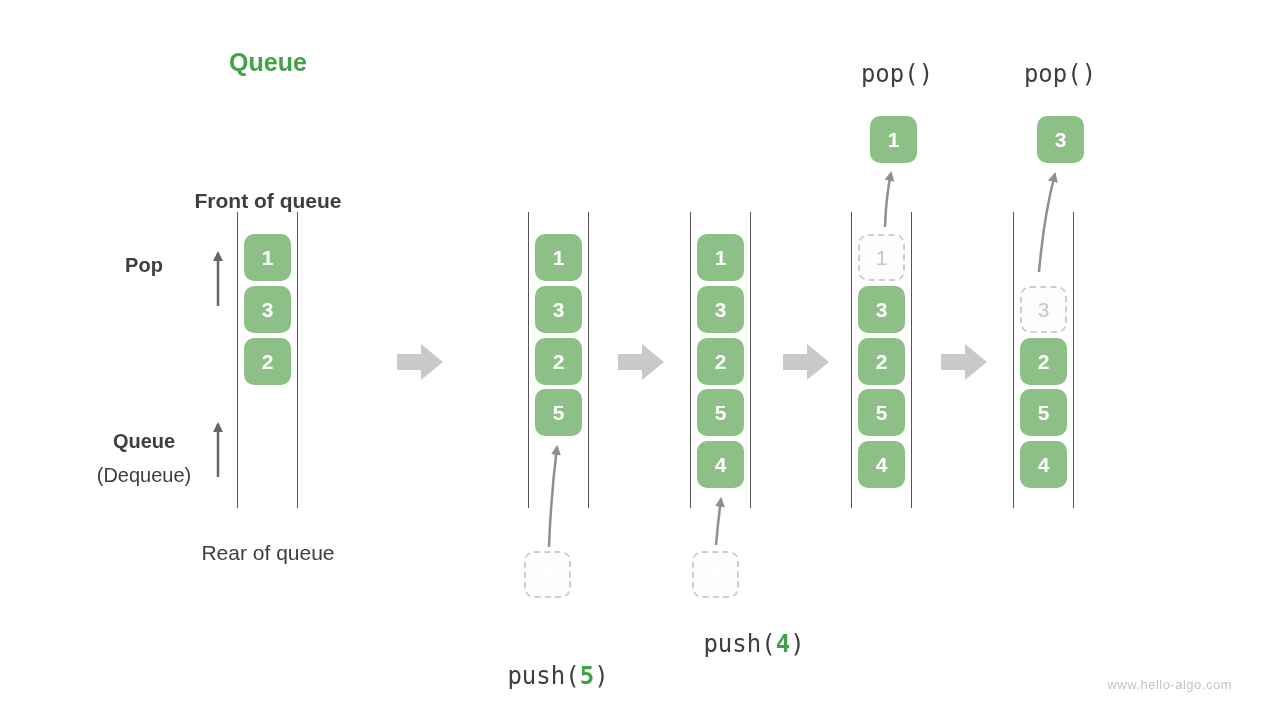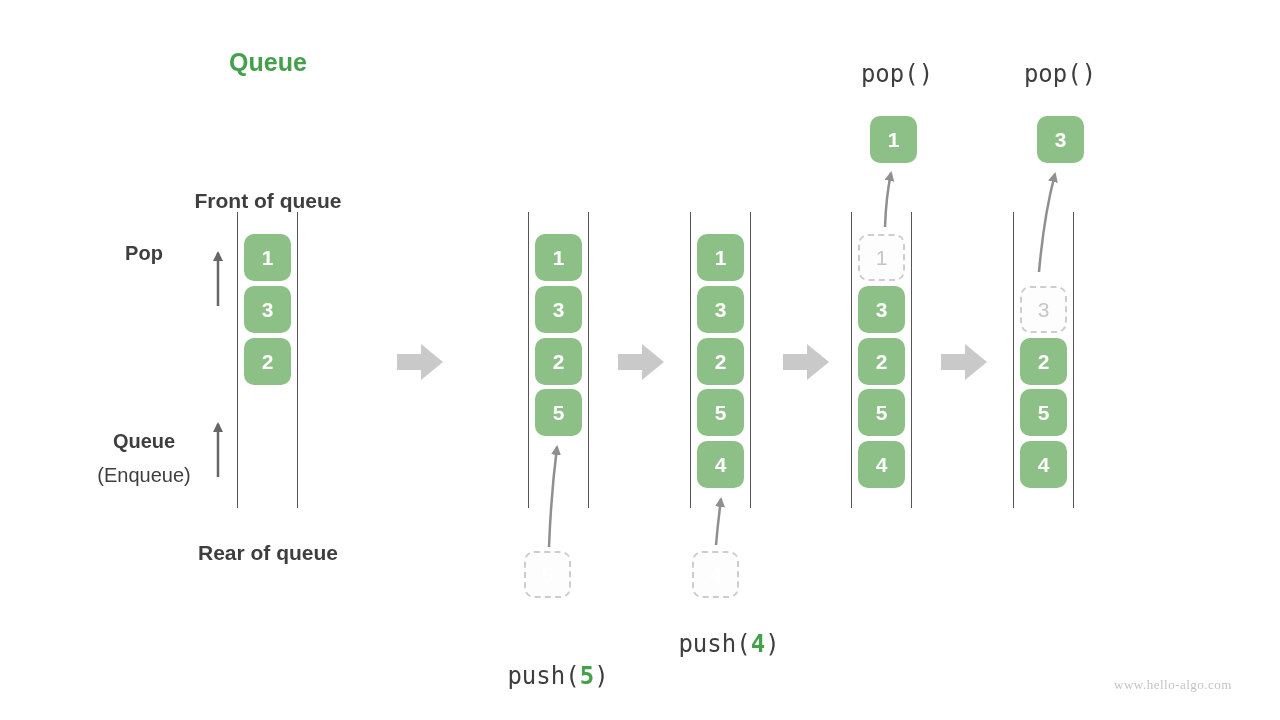--- a/index.html
+++ b/index.html
@@ -19,35 +19,35 @@
     position:relative;width:1280px;height:720px;background:#ffffff;
     font-family:"Liberation Sans",sans-serif;overflow:hidden;
   }
   .abs{position:absolute;}
   
   .title{left:160px;top:48px;width:216px;text-align:center;
     font-size:25px;font-weight:700;color:var(--accent-green);}
   .front-label{left:158px;top:158px;width:220px;text-align:center;
     font-size:21px;font-weight:700;color:var(--text-dark);margin-top:31px;}
   .rear-label{left:158px;top:541px;width:220px;text-align:center;
-    font-size:21px;font-weight:700;color:var(--text-dark);}
+    font-size:21px;font-weight:400;color:var(--text-dark);}
   .side-label{left:54px;width:180px;text-align:center;font-size:20px;
     color:var(--text-dark);line-height:34px;}
   .side-label .b{font-weight:700;}
-  .pop-side{top:236px;}
+  .pop-side{top:248px;}
   .push-side{top:424px;}
   .op-label{font-family:"DejaVu Sans Mono","Liberation Mono",monospace;
     font-size:24px;color:var(--text-dark);text-align:center;white-space:nowrap;}
   .pop4{left:842px;top:60px;width:110px;}
   .pop5{left:1005px;top:60px;width:110px;}
   .push2{left:478px;top:662px;width:160px;}
-  .push3{left:649px;top:630px;width:160px;}
+  .push3{left:674px;top:630px;width:160px;}
   .op-label .arg{color:var(--accent-green);font-weight:700;}
   .watermark{right:48px;top:677px;
-    font-family:Liberation Serif, serif;
+    font-family:Liberation Sans, sans-serif;
     font-size:13px;color:var(--watermark-gray);letter-spacing:.5px;}
   
   .rails{top:212px;width:61px;height:296px;box-sizing:border-box;
     border-left:1px solid var(--rail-gray);border-right:1px solid var(--rail-gray);}
   .c1{left:237px}.c2{left:528px}.c3{left:690px}.c4{left:851px}.c5{left:1013px}
   .box{position:absolute;left:6px;width:47px;height:47px;border-radius:10px;
     background:var(--box-green);color:#fff;font-size:21px;font-weight:600;
     display:flex;align-items:center;justify-content:center;}
   .s1{top:22px}.s2{top:74px}.s3{top:126px}.s4{top:177px}.s5{top:229px}
   .ghost{background:#fdfdfd;border:2px dashed var(--ghost-gray);
@@ -73,21 +73,21 @@
 
 <div class="canvas">
 
   <div class="abs title">Queue</div>
   <div class="abs front-label">Front of queue</div>
   <div class="abs side-label pop-side">
     <div class="b">Pop</div>
   </div>
   <div class="abs side-label push-side">
     <div class="b">Queue</div>
-    <div>(Enqueue)</div>
+    <div>(Dequeue)</div>
   </div>
   <div class="abs rear-label">Rear of queue</div>
 
   <div class="abs op-label pop4">pop()</div>
   <div class="abs op-label pop5">pop()</div>
   <div class="abs op-label push2"><span>push(</span><span class="arg">5</span><span>)</span></div>
   <div class="abs op-label push3"><span>push(</span><span class="arg">4</span><span>)</span></div>
 
   <div class="abs rails c1">
     <div class="box s1">1</div>

